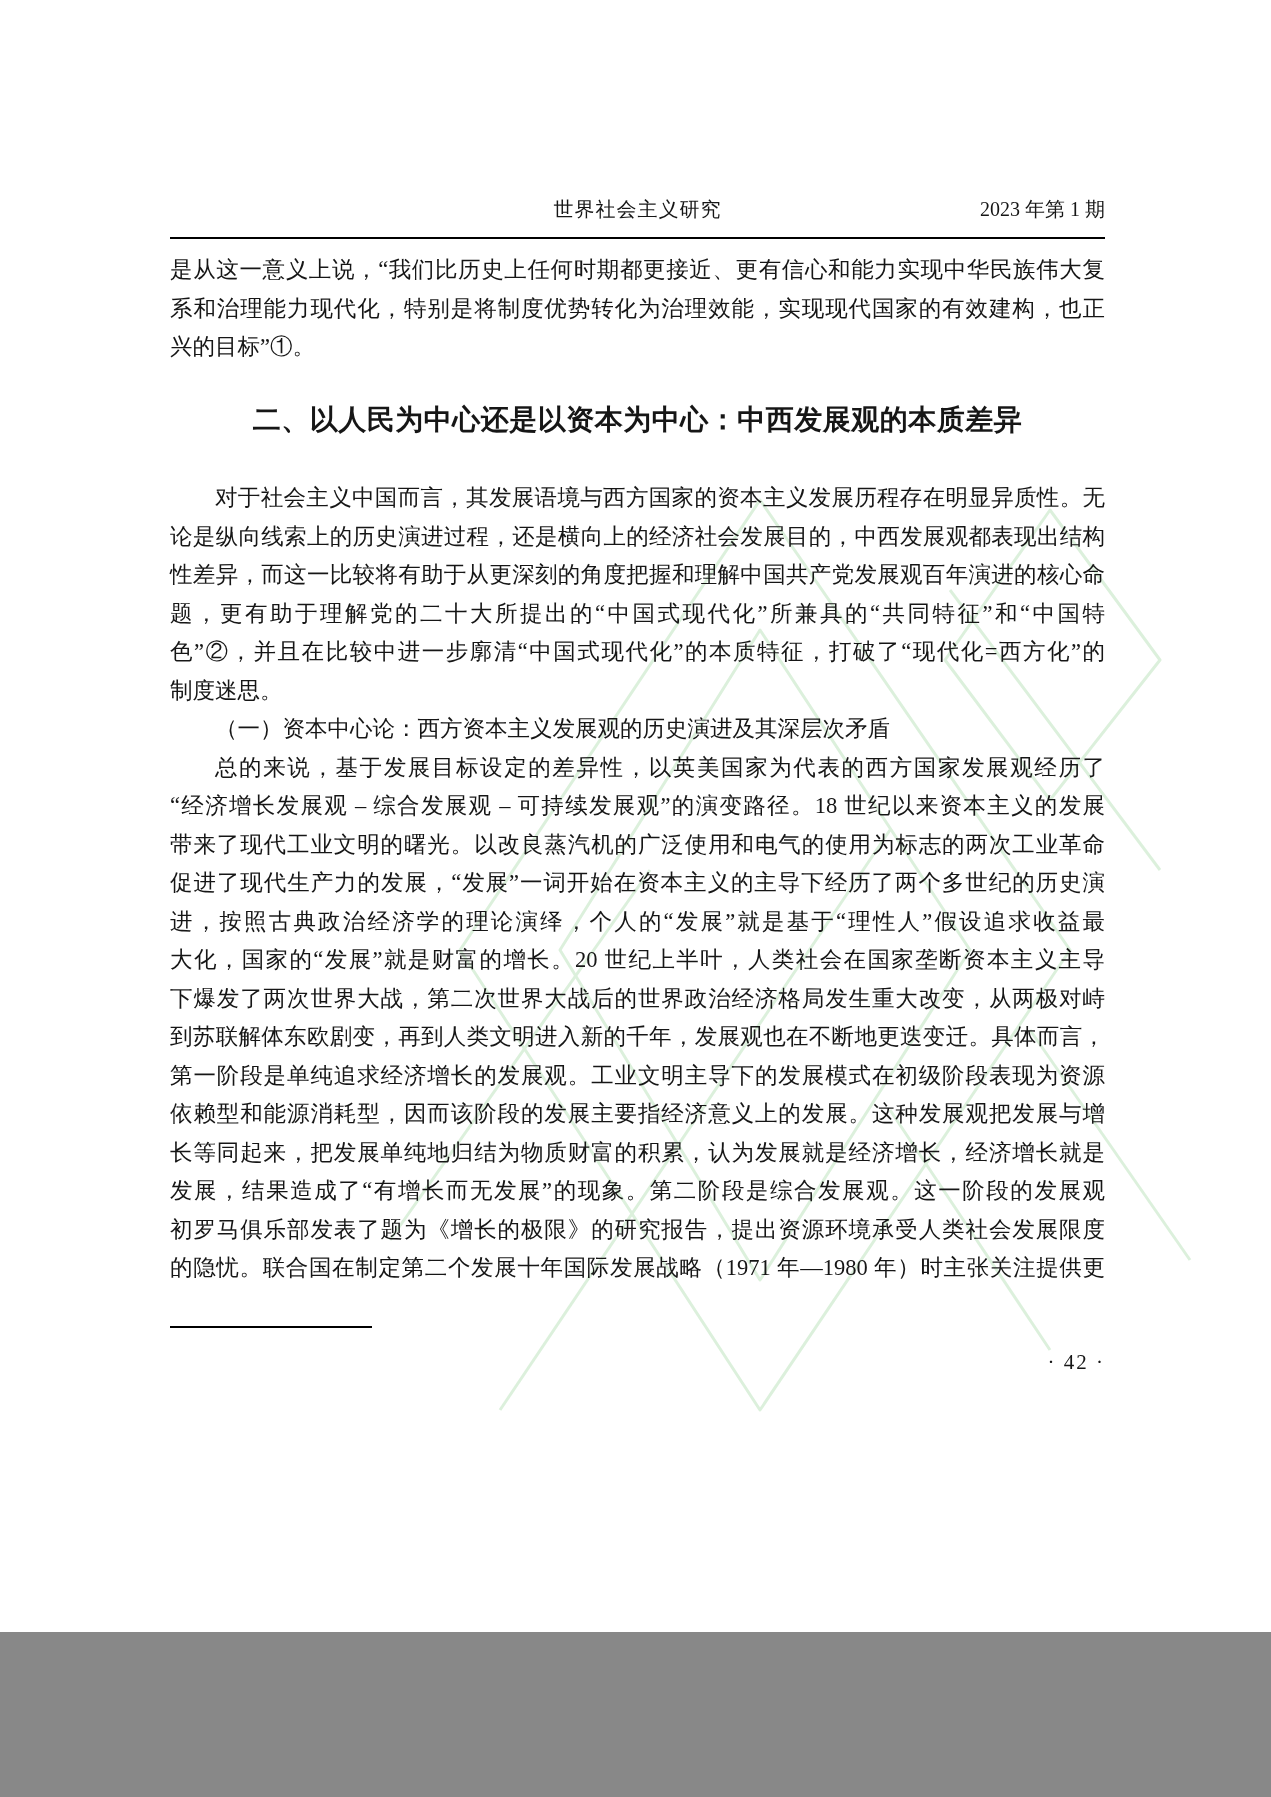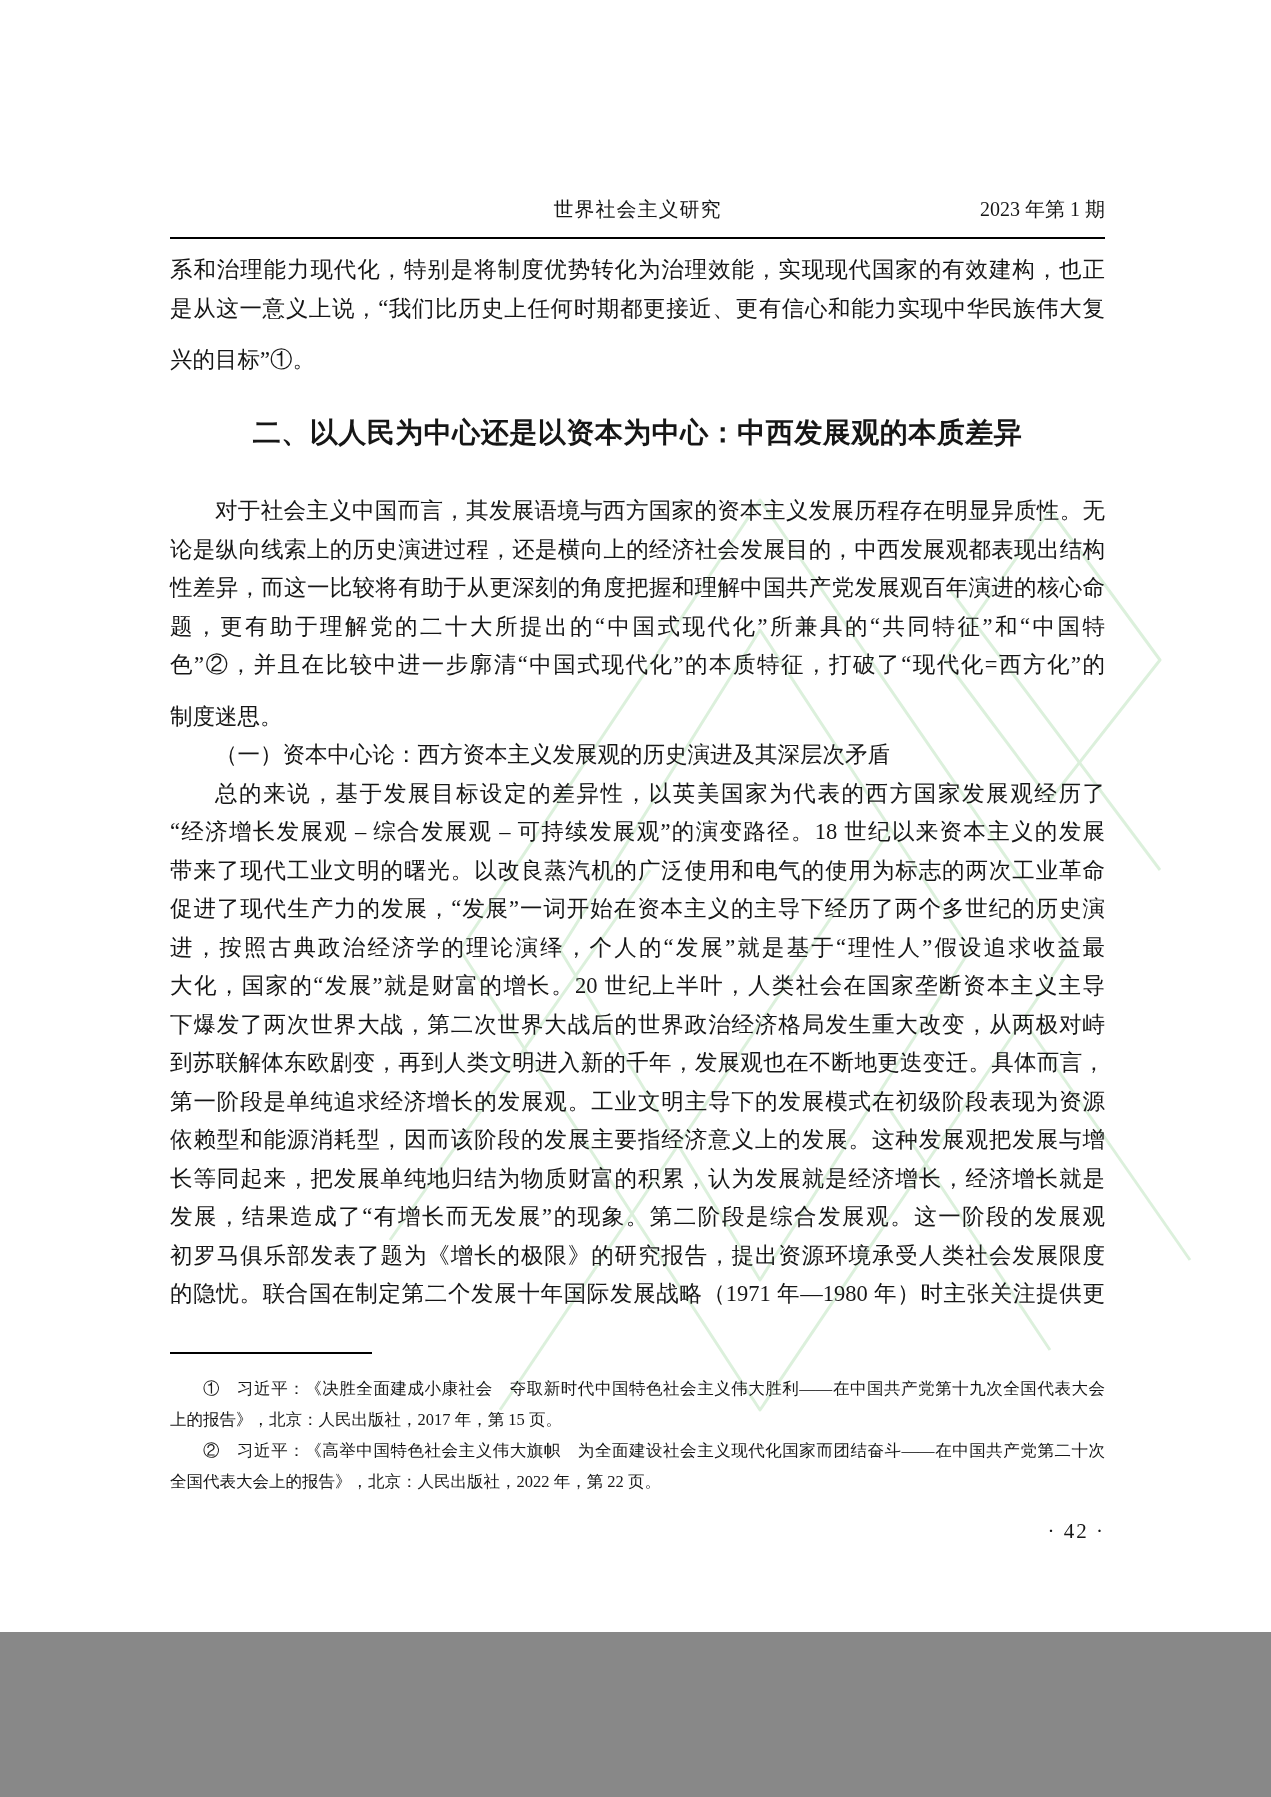--- a/index.html
+++ b/index.html
@@ -36,21 +36,21 @@
   .body {
     position:absolute; left:170px; top:251px; width:935px;
     font-size:22.5px; line-height:38.5px;
   }
   .ln {
     height:38.5px;
     text-align:justify; text-align-last:justify;
     text-justify:inter-ideograph;
     white-space:normal;
   }
-  .ln-end { text-align-last:left;margin-top:13px; }
+  .ln-end { text-align-last:left; }
   .indent { text-indent:2em; }
 
   .section-heading {
     height:38.5px; margin:34px 0 40px 0;
     text-align:left; text-align-last:center;
     font-family:"Liberation Sans","DejaVu Sans",sans-serif;
     font-size:28px; font-weight:600; letter-spacing:0.5px;
   }
   .subsection-heading {
     height:38.5px; text-indent:2em;
@@ -101,22 +101,22 @@
   <div class="content">
 
     <div class="header">
       <div class="journal-title">世界社会主义研究</div>
       <div class="issue-label">2023 年第 1 期</div>
     </div>
     <div class="header-rule"></div>
 
     <div class="body">
 
+      <div class="ln">是从这一意义上说，“我们比历史上任何时期都更接近、更有信心和能力实现中华民族伟大复</div>
       <div class="ln">系和治理能力现代化，特别是将制度优势转化为治理效能，实现现代国家的有效建构，也正</div>
-      <div class="ln">是从这一意义上说，“我们比历史上任何时期都更接近、更有信心和能力实现中华民族伟大复</div>
       <div class="ln ln-end">兴的目标”①。</div>
 
       <div class="section-heading">二、以人民为中心还是以资本为中心：中西发展观的本质差异</div>
 
       <div class="ln indent">对于社会主义中国而言，其发展语境与西方国家的资本主义发展历程存在明显异质性。无</div>
       <div class="ln">论是纵向线索上的历史演进过程，还是横向上的经济社会发展目的，中西发展观都表现出结构</div>
       <div class="ln">性差异，而这一比较将有助于从更深刻的角度把握和理解中国共产党发展观百年演进的核心命</div>
       <div class="ln">题，更有助于理解党的二十大所提出的“中国式现代化”所兼具的“共同特征”和“中国特</div>
       <div class="ln">色”②，并且在比较中进一步廓清“中国式现代化”的本质特征，打破了“现代化=西方化”的</div>
       <div class="ln ln-end">制度迷思。</div>
@@ -133,23 +133,17 @@
       <div class="ln">到苏联解体东欧剧变，再到人类文明进入新的千年，发展观也在不断地更迭变迁。具体而言，</div>
       <div class="ln">第一阶段是单纯追求经济增长的发展观。工业文明主导下的发展模式在初级阶段表现为资源</div>
       <div class="ln">依赖型和能源消耗型，因而该阶段的发展主要指经济意义上的发展。这种发展观把发展与增</div>
       <div class="ln">长等同起来，把发展单纯地归结为物质财富的积累，认为发展就是经济增长，经济增长就是</div>
       <div class="ln">发展，结果造成了“有增长而无发展”的现象。第二阶段是综合发展观。这一阶段的发展观</div>
       <div class="ln">初罗马俱乐部发表了题为《增长的极限》的研究报告，提出资源环境承受人类社会发展限度</div>
       <div class="ln">的隐忧。联合国在制定第二个发展十年国际发展战略（1971 年—1980 年）时主张关注提供更</div>
 
       <div class="footnote-separator"></div>
 
-      <div class="footnotes">
-        <div class="fn-ln fn-first">①　习近平：《决胜全面建成小康社会　夺取新时代中国特色社会主义伟大胜利——在中国共产党第十九次全国代表大会</div>
-        <div class="fn-ln fn-end">上的报告》，北京：人民出版社，2017 年，第 15 页。</div>
-        <div class="fn-ln fn-first">②　习近平：《高举中国特色社会主义伟大旗帜　为全面建设社会主义现代化国家而团结奋斗——在中国共产党第二十次</div>
-        <div class="fn-ln fn-end">全国代表大会上的报告》，北京：人民出版社，2022 年，第 22 页。</div>
-      </div>
 
       <div class="page-number">· 42 ·</div>
     </div>
   </div>
 </div>
 
 </body></html>

